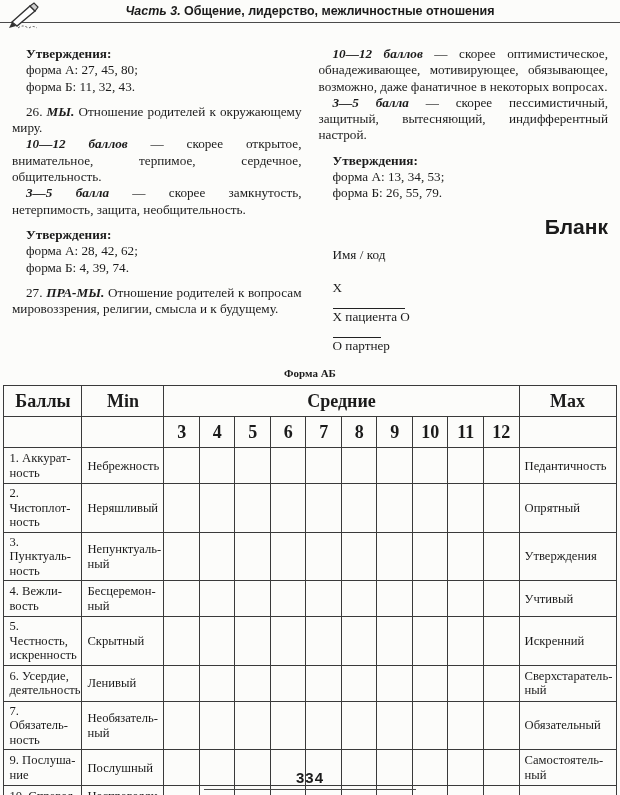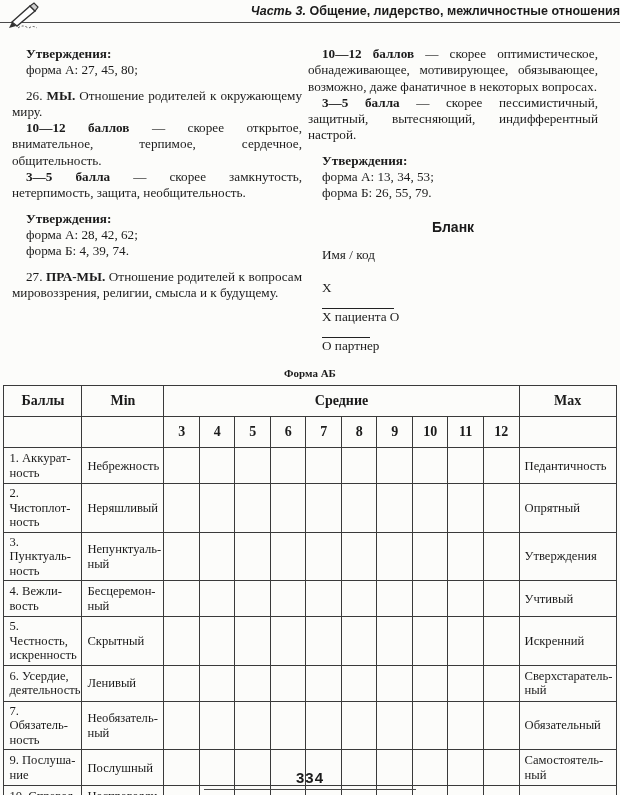--- a/index.html
+++ b/index.html
@@ -14,57 +14,57 @@
     margin:0 auto;
   }
   
   .running-head {
     position:relative;
     height:23px;
     border-bottom:1px solid #4a4a4a;
   }
   .rh-title {
     position:absolute; left:0; right:0; top:4px;
-    text-align:right;
+    text-align:center;
     font-family:"Liberation Sans", sans-serif;
     font-weight:bold; font-size:12.5px;
     white-space:nowrap;
   }
   .rh-title .part { font-style:italic; }
   .rh-icon { position:absolute; left:4px; top:1px; width:44px; height:30px; z-index:2; }
   
-  .columns { display:flex; gap:6px; padding:23px 12px 0 12px; }
+  .columns { display:flex; gap:17px; padding:23px 12px 0 12px; }
   .col { width:290px; font-size:13.2px; line-height:16.3px; text-align:justify; }
   .para { text-indent:14px; margin:0; }
   .stmt { margin:9px 0 9px 14px; }
   .stmt .h { font-weight:bold; }
   .stmt div { line-height:16.3px; }
-  b.lead { font-weight:bold; }
+  b.lead { font-weight:bold;font-style:italic; }
   
   .blank-heading {
     font-family:"Liberation Sans", sans-serif;
-    font-weight:bold; font-size:14px;
+    font-weight:bold; font-size:21px;
     margin:17px 0 12px 0;
-    text-align:center; text-indent:0;
+    text-align:right; text-indent:0;
   }
   .form-lines { margin-left:14px; font-size:13.2px; }
   .fl { display:flex; align-items:baseline; white-space:nowrap;flex-direction:column; }
   .uline { display:inline-block; border-bottom:1px solid #222; height:13px; }
   .uline.grow { flex:1; }
   .fl2 { margin-top:-1px; }
   
   .tbl-title { text-align:center; font-weight:bold; font-size:11px; margin:13px 0 6px 0; }
   table.formab {
     border-collapse:collapse;
     table-layout:fixed;
     width:612px;
     margin:0 auto;
   }
   table.formab th, table.formab td { border:1px solid #3a3a3a; }
-  table.formab thead th { font-weight:bold; font-size:14px; text-align:center; }
+  table.formab thead th { font-weight:bold; font-size:18px; text-align:center; }
   tr.hrow { height:31px; }
   tr.scalerow { height:31px; }
   tr.scalerow th { font-size:13px; }
   tbody tr { height:36px; }
   td.cat, td.minw, td.maxw {
     font-size:12.6px; line-height:14.5px;
     text-align:left; vertical-align:middle;
     padding:2px 2px 2px 5px;
     white-space:pre-line;
   }
@@ -90,20 +90,21 @@
       <path d="M25 27 q4 -3 8 0" fill="none" stroke="#555" stroke-width="1" stroke-dasharray="2 2"></path>
     </svg>
     <div class="rh-title"><span class="part">Часть 3.</span> <span>Общение, лидерство, межличностные отношения</span></div>
   </div>
 
   <div class="columns">
     <div class="col">
       <div class="stmt" style="margin-top:0">
         <div class="h">Утверждения:</div>
         <div>форма А: 27, 45, 80;</div>
+        <div>форма Б: 11, 32, 43.</div>
       </div>
       <p class="para"><span>26.</span> <b class="lead">МЫ.</b> <span>Отношение родителей к окружающему миру.</span></p>
       <p class="para"><b class="lead">10—12 баллов</b><span> — скорее открытое, внимательное, терпимое, сердечное, общительность.</span></p>
       <p class="para"><b class="lead">3—5 балла</b><span> — скорее замкнутость, нетерпимость, защита, необщительность.</span></p>
       <div class="stmt">
         <div class="h">Утверждения:</div>
         <div>форма А: 28, 42, 62;</div>
         <div>форма Б: 4, 39, 74.</div>
       </div>
       <p class="para"><span>27.</span> <b class="lead">ПРА-МЫ.</b> <span>Отношение родителей к вопросам мировоззрения, религии, смысла и к будущему.</span></p>

